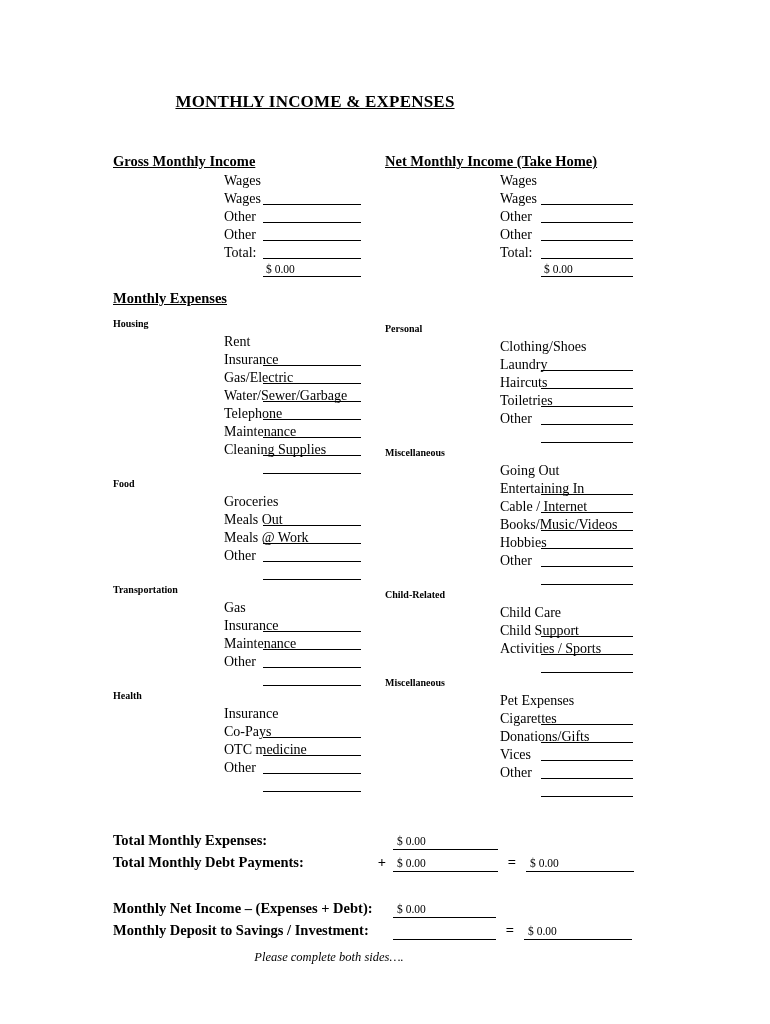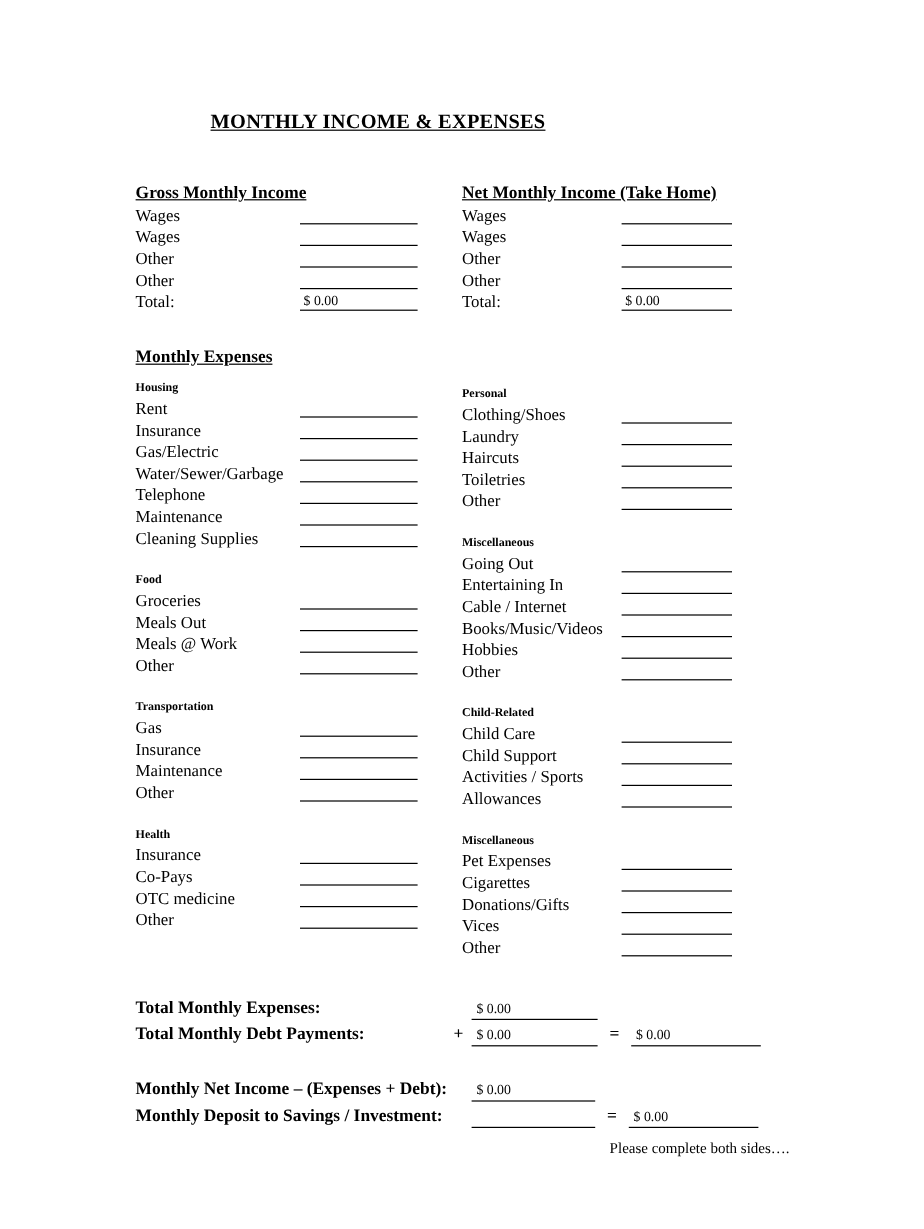--- a/index.html
+++ b/index.html
@@ -45,24 +45,25 @@
     line-height: 18px;
   }
   .group-head {
     font-size: 10px;
     font-weight: bold;
     line-height: 18px;
     margin: 0;
   }
   .row {
     display: flex;
-    align-items: flex-start;
+    align-items: flex-end;
     height: 18px;
     line-height: 18px;
     font-size: 14px;
+    flex-direction: column;
   }
   .row .lbl {
     white-space: nowrap;
     flex: 0 0 auto;
   }
   .row .lbl.bold { font-weight: normal; }
   .row .line {
     flex: 0 0 auto;
     border-bottom: 1px solid #000;
     height: 14px;
@@ -128,22 +129,23 @@
     font-size: 11.5px;
     font-weight: normal;
     line-height: 13px;
     white-space: nowrap;
   }
   .footnote {
     position: absolute;
     left: 0;
     top: 950px;
     width: 658px;
-    text-align: right;
+    text-align: center;
     font-size: 12.5px;
+    font-style: italic;
   }
 </style>
 </head>
 <body>
 
 <div class="page">
 
   <div class="title">MONTHLY INCOME &amp; EXPENSES</div>
 
   <div class="col-left" style="top:152px;">
@@ -437,26 +439,20 @@
       <span class="line">
           <span class="val"></span>
         </span>
     </div>
     <div class="row exp-row-r">
       <span class="lbl">Activities / Sports</span>
       <span class="line">
           <span class="val"></span>
         </span>
     </div>
-    <div class="row exp-row-r">
-      <span class="lbl">Allowances</span>
-      <span class="line">
-          <span class="val"></span>
-        </span>
-    </div>
 
     <div class="spacer-md"></div>
 
     <div class="group-head">Miscellaneous</div>
     <div class="row exp-row-r">
       <span class="lbl">Pet Expenses</span>
       <span class="line">
           <span class="val"></span>
         </span>
     </div>

